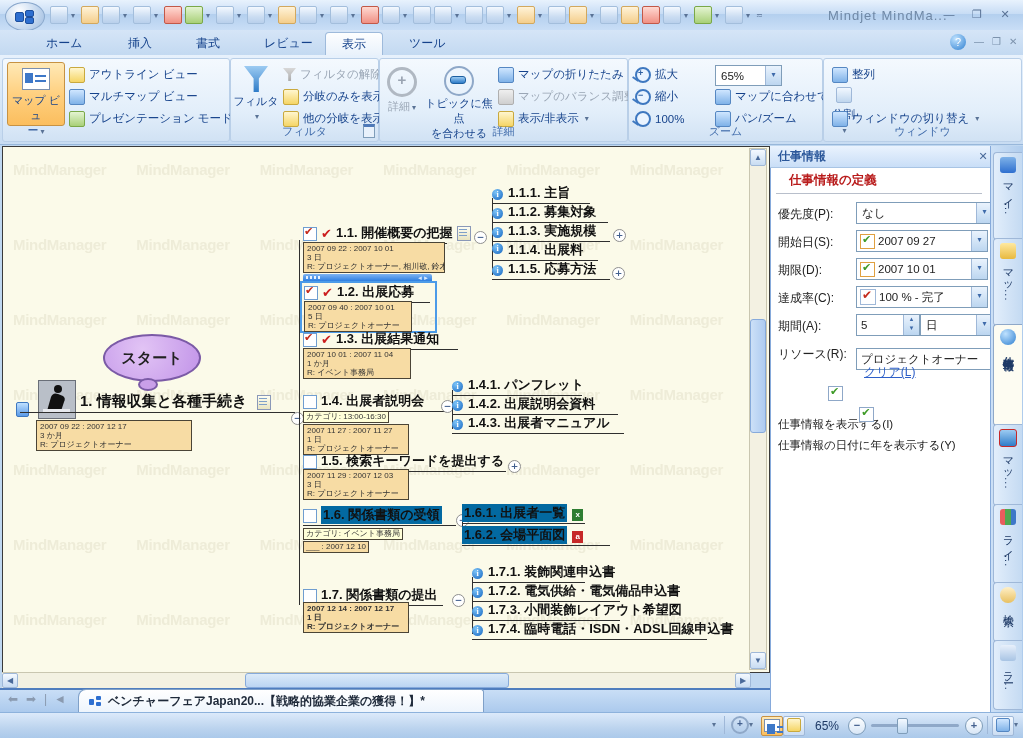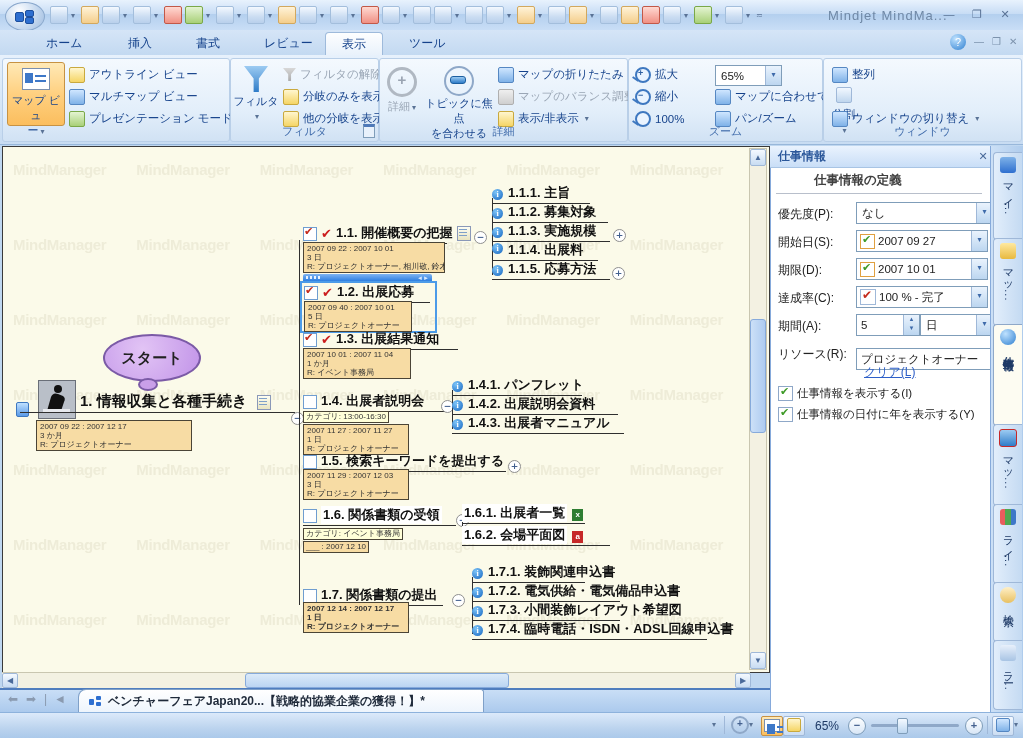--- a/index.html
+++ b/index.html
@@ -93,21 +93,21 @@
   .pchk::after{content:"✔";}
   .iic{width:11px;height:11px;border-radius:50%;flex:0 0 auto;position:relative;top:-2px;
       background:radial-gradient(circle at 35% 30%,#7CC4F8,#1565C0);color:#fff;
       font:bold 8px/11px "Liberation Serif",serif;text-align:center;}
   .iic::after{content:"i";}
   .note{width:12px;height:13px;flex:0 0 auto;position:relative;top:-1px;
       background:linear-gradient(#FDFDF2,#E8E4C0);border:1px solid #8A98B8;}
   .note::before{content:"";position:absolute;left:1px;top:2px;width:8px;height:1px;background:#7FA0C8;
       box-shadow:0 3px 0 #7FA0C8,0 6px 0 #7FA0C8;}
   .bdoc{width:11px;height:13px;background:linear-gradient(#BFE0FF,#5B9BE8);border:1px solid #3E78C0;border-radius:2px;}
-  .hl{background:#ffffff;padding:0 2px;}
+  .hl{background:#0369a1;padding:0 2px;}
   .xlsic{width:11px;height:12px;background:#2E7D32;flex:0 0 auto;position:relative;top:-1px;
       color:#fff;font:bold 8px/12px "Liberation Sans",sans-serif;text-align:center;}
   .xlsic::after{content:"x";}
   .pdfic{width:11px;height:12px;background:#C62828;flex:0 0 auto;position:relative;top:-1px;
       color:#fff;font:bold 8px/12px "Liberation Sans",sans-serif;text-align:center;}
   .pdfic::after{content:"a";}
   .balloon{left:103px;top:334px;width:94px;height:44px;border-radius:50%;
       background:radial-gradient(circle at 40% 30%,#E2C4F5,#C193E8);border:2px solid #7B5AA6;
       display:flex;align-items:center;justify-content:center;font-weight:bold;font-size:15px;color:#222;}
   .btail{left:138px;top:378px;width:16px;height:9px;border-radius:50%;background:#C99FE8;border:2px solid #7B5AA6;}
@@ -134,35 +134,35 @@
       border:1px solid #7FA0C8;border-bottom:none;border-radius:8px 3px 0 0;
       display:flex;align-items:center;gap:6px;padding:0 10px;font-weight:bold;font-size:12px;color:#1F2A3A;}
   .mmic{width:13px;height:11px;position:relative;flex:0 0 auto;}
   .mmic b{position:absolute;background:#2E6FD0;border-radius:1px;}
   
   .pane{left:770px;top:146px;width:220px;height:566px;background:#FFFFFF;border-left:1px solid #86AADB;}
   .panetitle{left:770px;top:146px;width:220px;height:21px;
       background:linear-gradient(#EAF3FE,#C9DEF7);border-bottom:1px solid #A8C4E4;
       color:#2B579A;font-weight:bold;font-size:12px;line-height:21px;}
   .pclose{left:976px;top:149px;width:14px;height:14px;color:#4A6A9A;font-size:11px;text-align:center;line-height:14px;}
-  .psection{left:814px;top:172px;font-weight:bold;font-size:12.5px;color:#404040;}
+  .psection{left:789px;top:172px;font-weight:bold;font-size:12.5px;color:#b91c1c;}
   .prule{left:776px;top:193px;width:206px;height:1px;background:#B8BFCB;}
   .plabel{left:778px;font-size:12px;color:#222;}
   .pcombo{left:856px;width:130px;height:20px;}
   .greenck{width:13px;height:13px;margin:0 3px;flex:0 0 auto;background:#fff;border:1px solid #E0A040;position:relative;}
   .greenck::after{content:"✔";position:absolute;left:1px;top:-2px;color:#3F9B28;font-size:11px;}
   .redck{width:14px;height:14px;margin:0 3px;flex:0 0 auto;background:#fff;border:1px solid #9FB8D8;position:relative;}
   .redck::after{content:"✔";position:absolute;left:1px;top:-2px;color:#C42B1C;font-size:12px;}
   .spin{left:856px;width:58px;height:20px;background:#fff;border:1px solid #7F9DB9;display:flex;align-items:center;padding-left:4px;font-size:11.5px;}
   .spinbtns{margin-left:auto;width:15px;height:100%;background:linear-gradient(#EAF3FD,#BCD6F0);
       border-left:1px solid #9FB8D8;color:#3E6AAA;font-size:6px;text-align:center;line-height:9px;}
   .ptext{left:856px;width:130px;height:20px;background:#fff;border:1px solid #7F9DB9;
       display:flex;align-items:center;padding-left:4px;font-size:11.5px;}
   .plink{color:#2E5FC8;text-decoration:underline;font-size:12px;}
-  .pcbrow{left:778px;display:flex;align-items:center;gap:4px;font-size:11.5px;color:#222;}
+  .pcbrow{left:778px;display:flex;align-items:center;gap:16px;font-size:11.5px;color:#222;flex-direction:column;}
   .pcb{width:13px;height:13px;background:#fff;border:1px solid #8FA8C8;position:relative;flex:0 0 auto;}
   .pcb::after{content:"✔";position:absolute;left:1px;top:-2px;color:#3F9B28;font-size:11px;}
   
   .sidestrip{left:990px;top:146px;width:33px;height:566px;background:linear-gradient(90deg,#CCE0F6,#AECBEC);border-left:1px solid #86AADB;}
   .sidetab{left:993px;width:28px;border:1px solid #9FB8D8;border-right:none;border-radius:4px 0 0 4px;
       background:linear-gradient(90deg,#E2EEFB,#C4DAF2);display:flex;flex-direction:column;align-items:center;gap:3px;padding-top:4px;}
   .sidetab.active{background:#FDFCF2;border-color:#8FA8C8;font-weight:bold;}
   .sidetab .lbl{writing-mode:vertical-rl;text-orientation:mixed;font-size:11px;color:#1F3A66;letter-spacing:1px;}
   .sti{width:16px;height:16px;border-radius:3px;flex:0 0 auto;}
   

